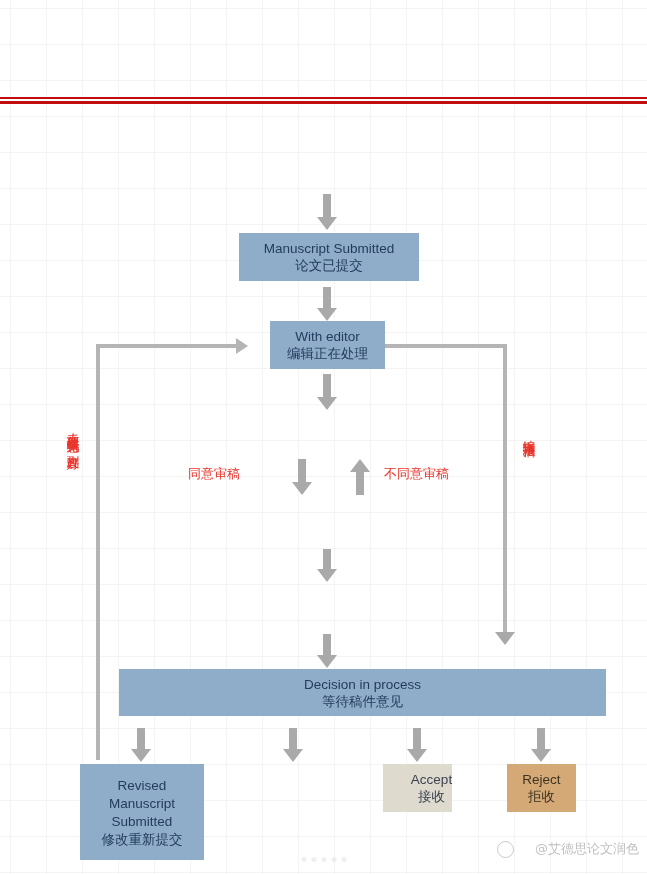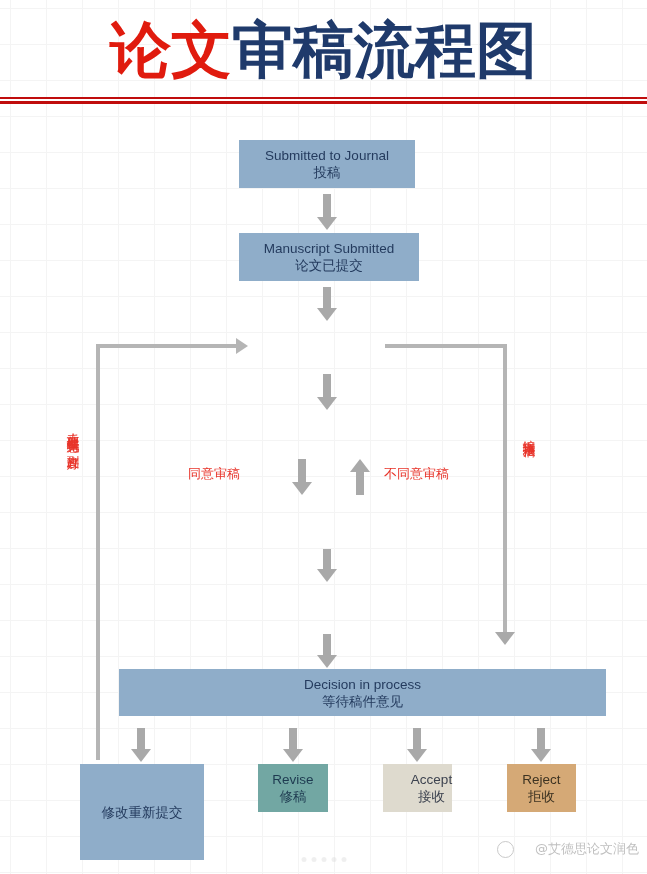--- a/index.html
+++ b/index.html
@@ -215,58 +215,55 @@
     width: 5px; height: 5px; border-radius: 50%;
     background: #d4d4d4; display: block;
   }
 </style>
 </head>
 <body>
 
 <div id="page">
 
   <div id="header">
-    <div id="title">
-      <span class="t-red">论文</span><span class="t-blue">审稿流程图</span>
-    </div>
     <div id="rule">
       <div class="bar-top"></div>
       <div class="bar-mid"></div>
       <div class="bar-bot"></div>
     </div>
   </div>
 
   <div class="line-v" style="left:96px; top:344px; height:416px;"></div>
   <div class="line-h" style="left:96px; top:344px; width:142px;"></div>
   <div class="arrowhead-right" style="left:236px; top:338px;"></div>
 
   <div class="line-h" style="left:385px; top:344px; width:122px;"></div>
   <div class="line-v" style="left:503px; top:344px; height:290px;"></div>
   <div class="arrowhead-down-thin" style="left:495px; top:632px;"></div>
 
-  <div class="node fill-blue" style="left: 239px; top: 140px; width: 176px; height: 48px; background: rgb(143, 173, 201);">
-    <span class="en">Submitted to Journal</span>
-    <span class="zh">投稿</span>
-  </div>
 
   <div class="arrow-down" style="left:312px; top:194px; width:30px; height:36px;">
     <div class="shaft" style="height:24px;"></div>
     <div class="head"></div>
   </div>
 
   <div class="node fill-blue" style="left: 239px; top: 233px; width: 180px; height: 48px; background: rgb(143, 173, 201);">
     <span class="en">Manuscript Submitted</span>
     <span class="zh">论文已提交</span>
   </div>
 
   <div class="arrow-down" style="left:312px; top:287px; width:30px; height:34px;">
     <div class="shaft" style="height:22px;"></div>
     <div class="head"></div>
   </div>
 
+  <div class="node fill-blue" style="left: 270px; top: 321px; width: 115px; height: 48px; background: rgb(143, 173, 201);">
+    <span class="en">With editor</span>
+    <span class="zh">编辑正在处理</span>
+  </div>
 
   <div class="arrow-down" style="left:312px; top:374px; width:30px; height:36px;">
     <div class="shaft" style="height:24px;"></div>
     <div class="head"></div>
   </div>
 
 
   <div class="arrow-down" style="left:287px; top:459px; width:30px; height:36px;">
     <div class="shaft" style="height:24px;"></div>
     <div class="head"></div>
@@ -307,27 +304,26 @@
   <div class="arrow-down" style="left:402px; top:728px; width:30px; height:34px;">
     <div class="shaft" style="height:22px;"></div>
     <div class="head"></div>
   </div>
   <div class="arrow-down" style="left:526px; top:728px; width:30px; height:34px;">
     <div class="shaft" style="height:22px;"></div>
     <div class="head"></div>
   </div>
 
   <div class="node fill-blue" style="left: 80px; top: 764px; width: 124px; height: 96px; background: rgb(143, 173, 201);">
+    <span class="en" style="line-height:18px;">
+      <span>Revised<br>Manuscript<br>Submitted</span>
+    </span>
     <span class="zh">修改重新提交</span>
   </div>
 
-  <div class="node fill-teal" style="left: 258px; top: 764px; width: 70px; height: 48px; color: rgb(30, 58, 80); background: rgb(114, 167, 163);">
-    <span class="en">Revise</span>
-    <span class="zh">修稿</span>
-  </div>
 
   <div class="node fill-beige" style="left: 383px; top: 764px; width: 69px; height: 48px; color: rgb(61, 67, 80); background: rgb(222, 218, 206);">
     <span class="en">Accept</span>
     <span class="zh">接收</span>
   </div>
 
   <div class="node fill-tan" style="left: 507px; top: 764px; width: 69px; height: 48px; color: rgb(61, 51, 34); background: rgb(213, 169, 118);">
     <span class="en">Reject</span>
     <span class="zh">拒收</span>
   </div>

